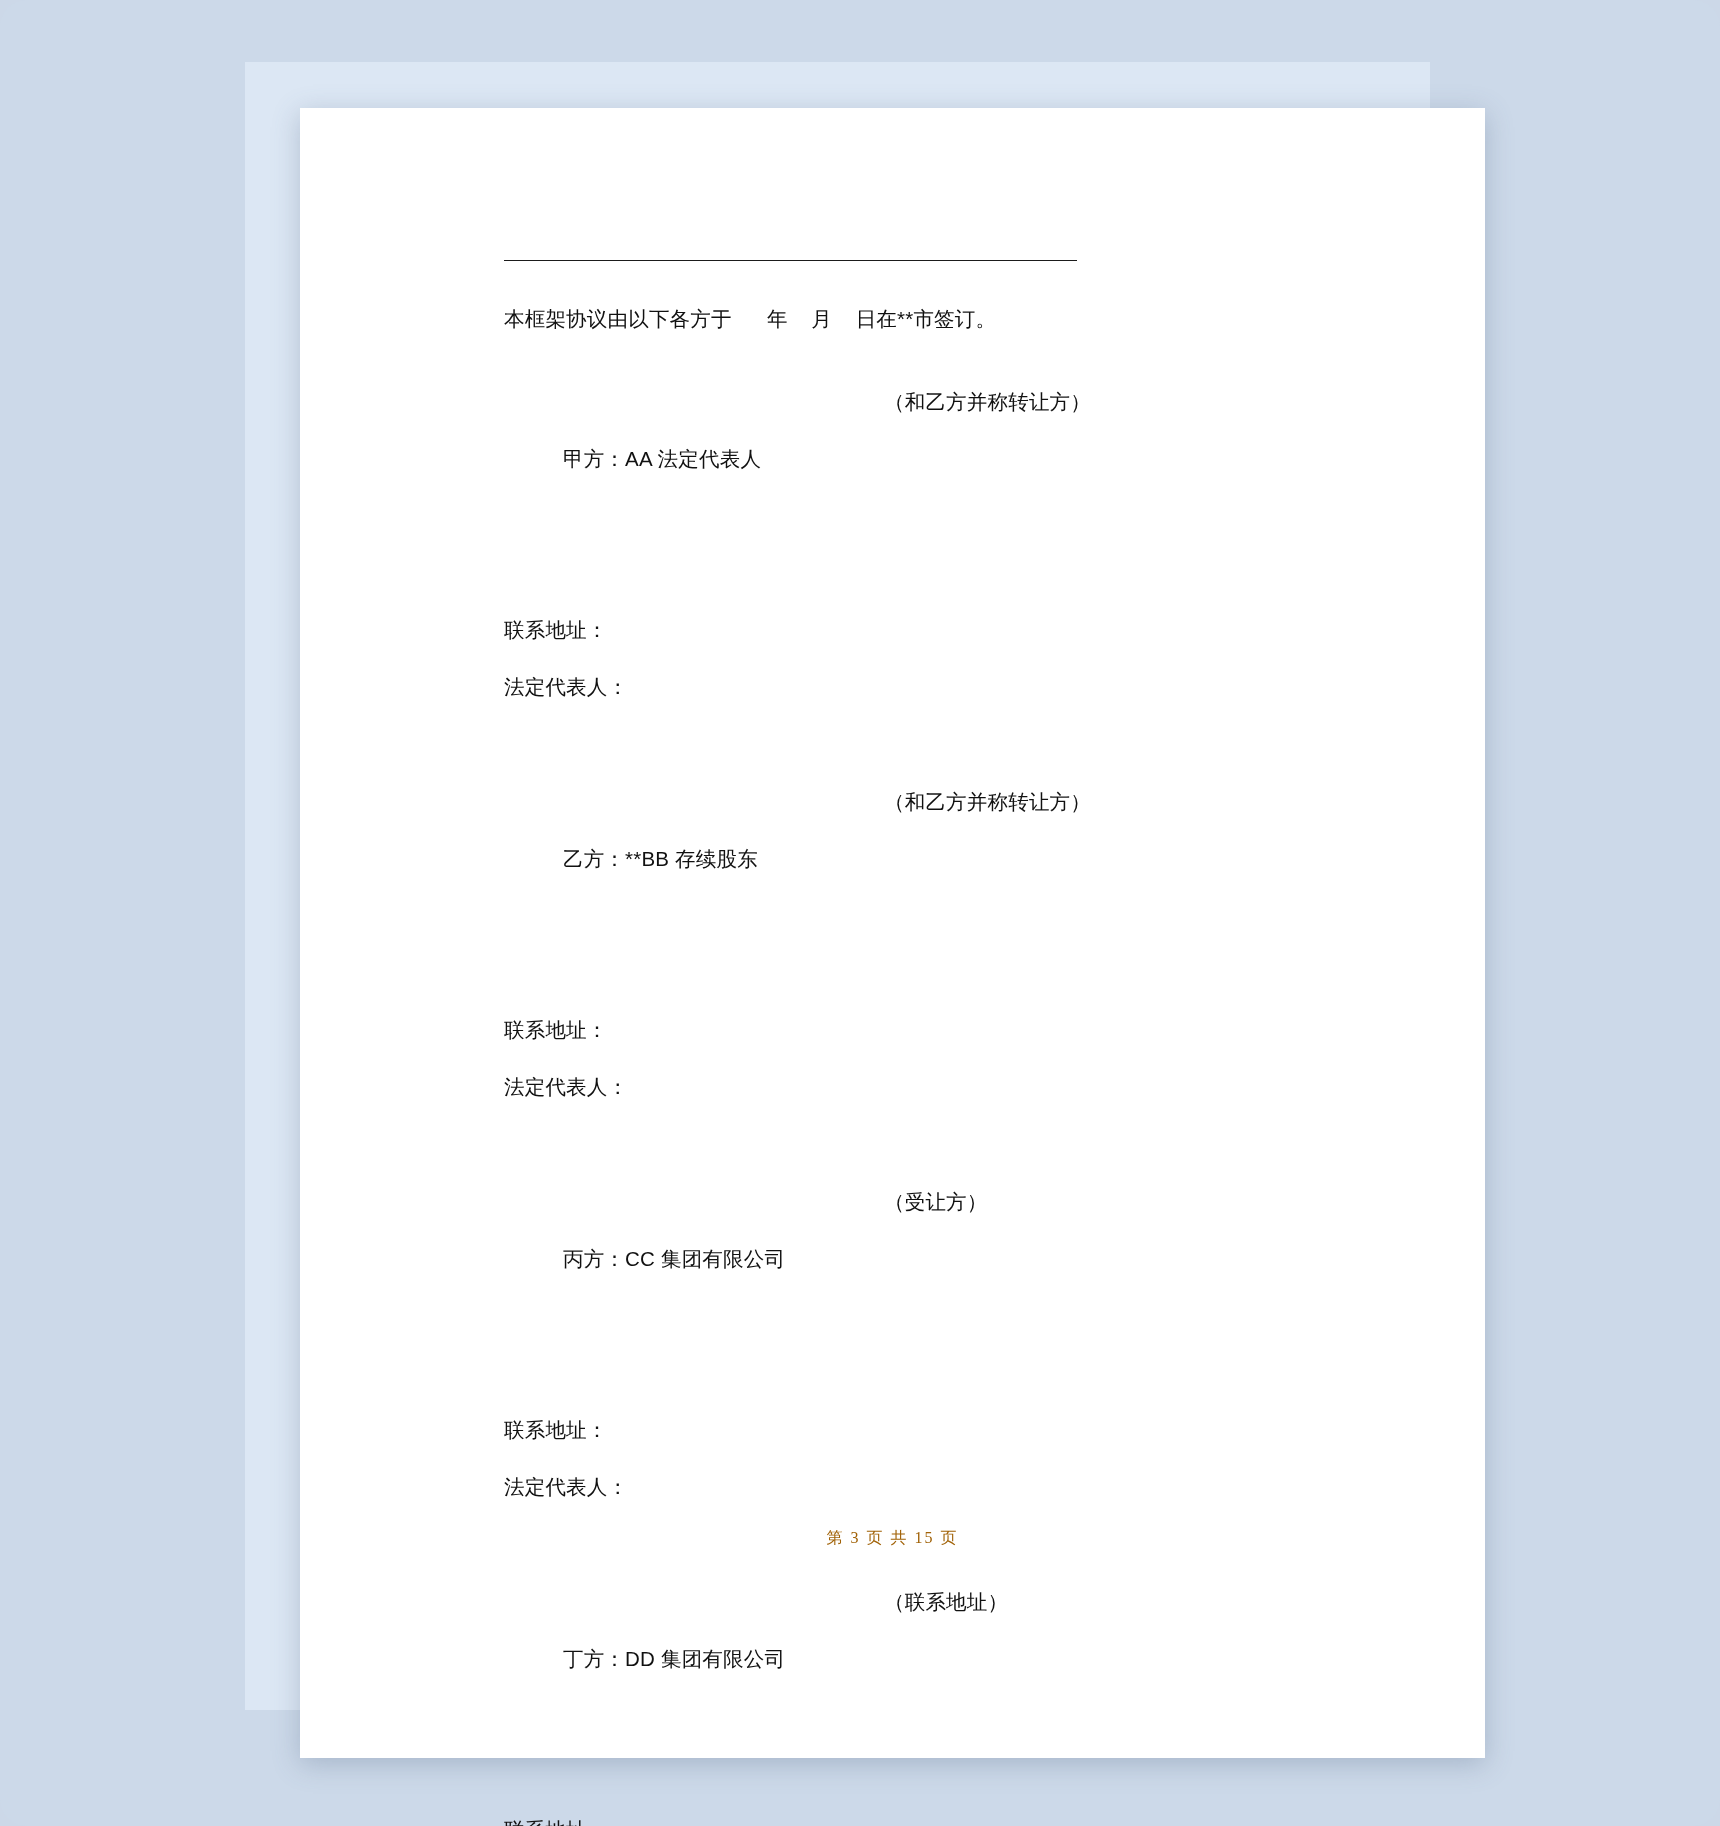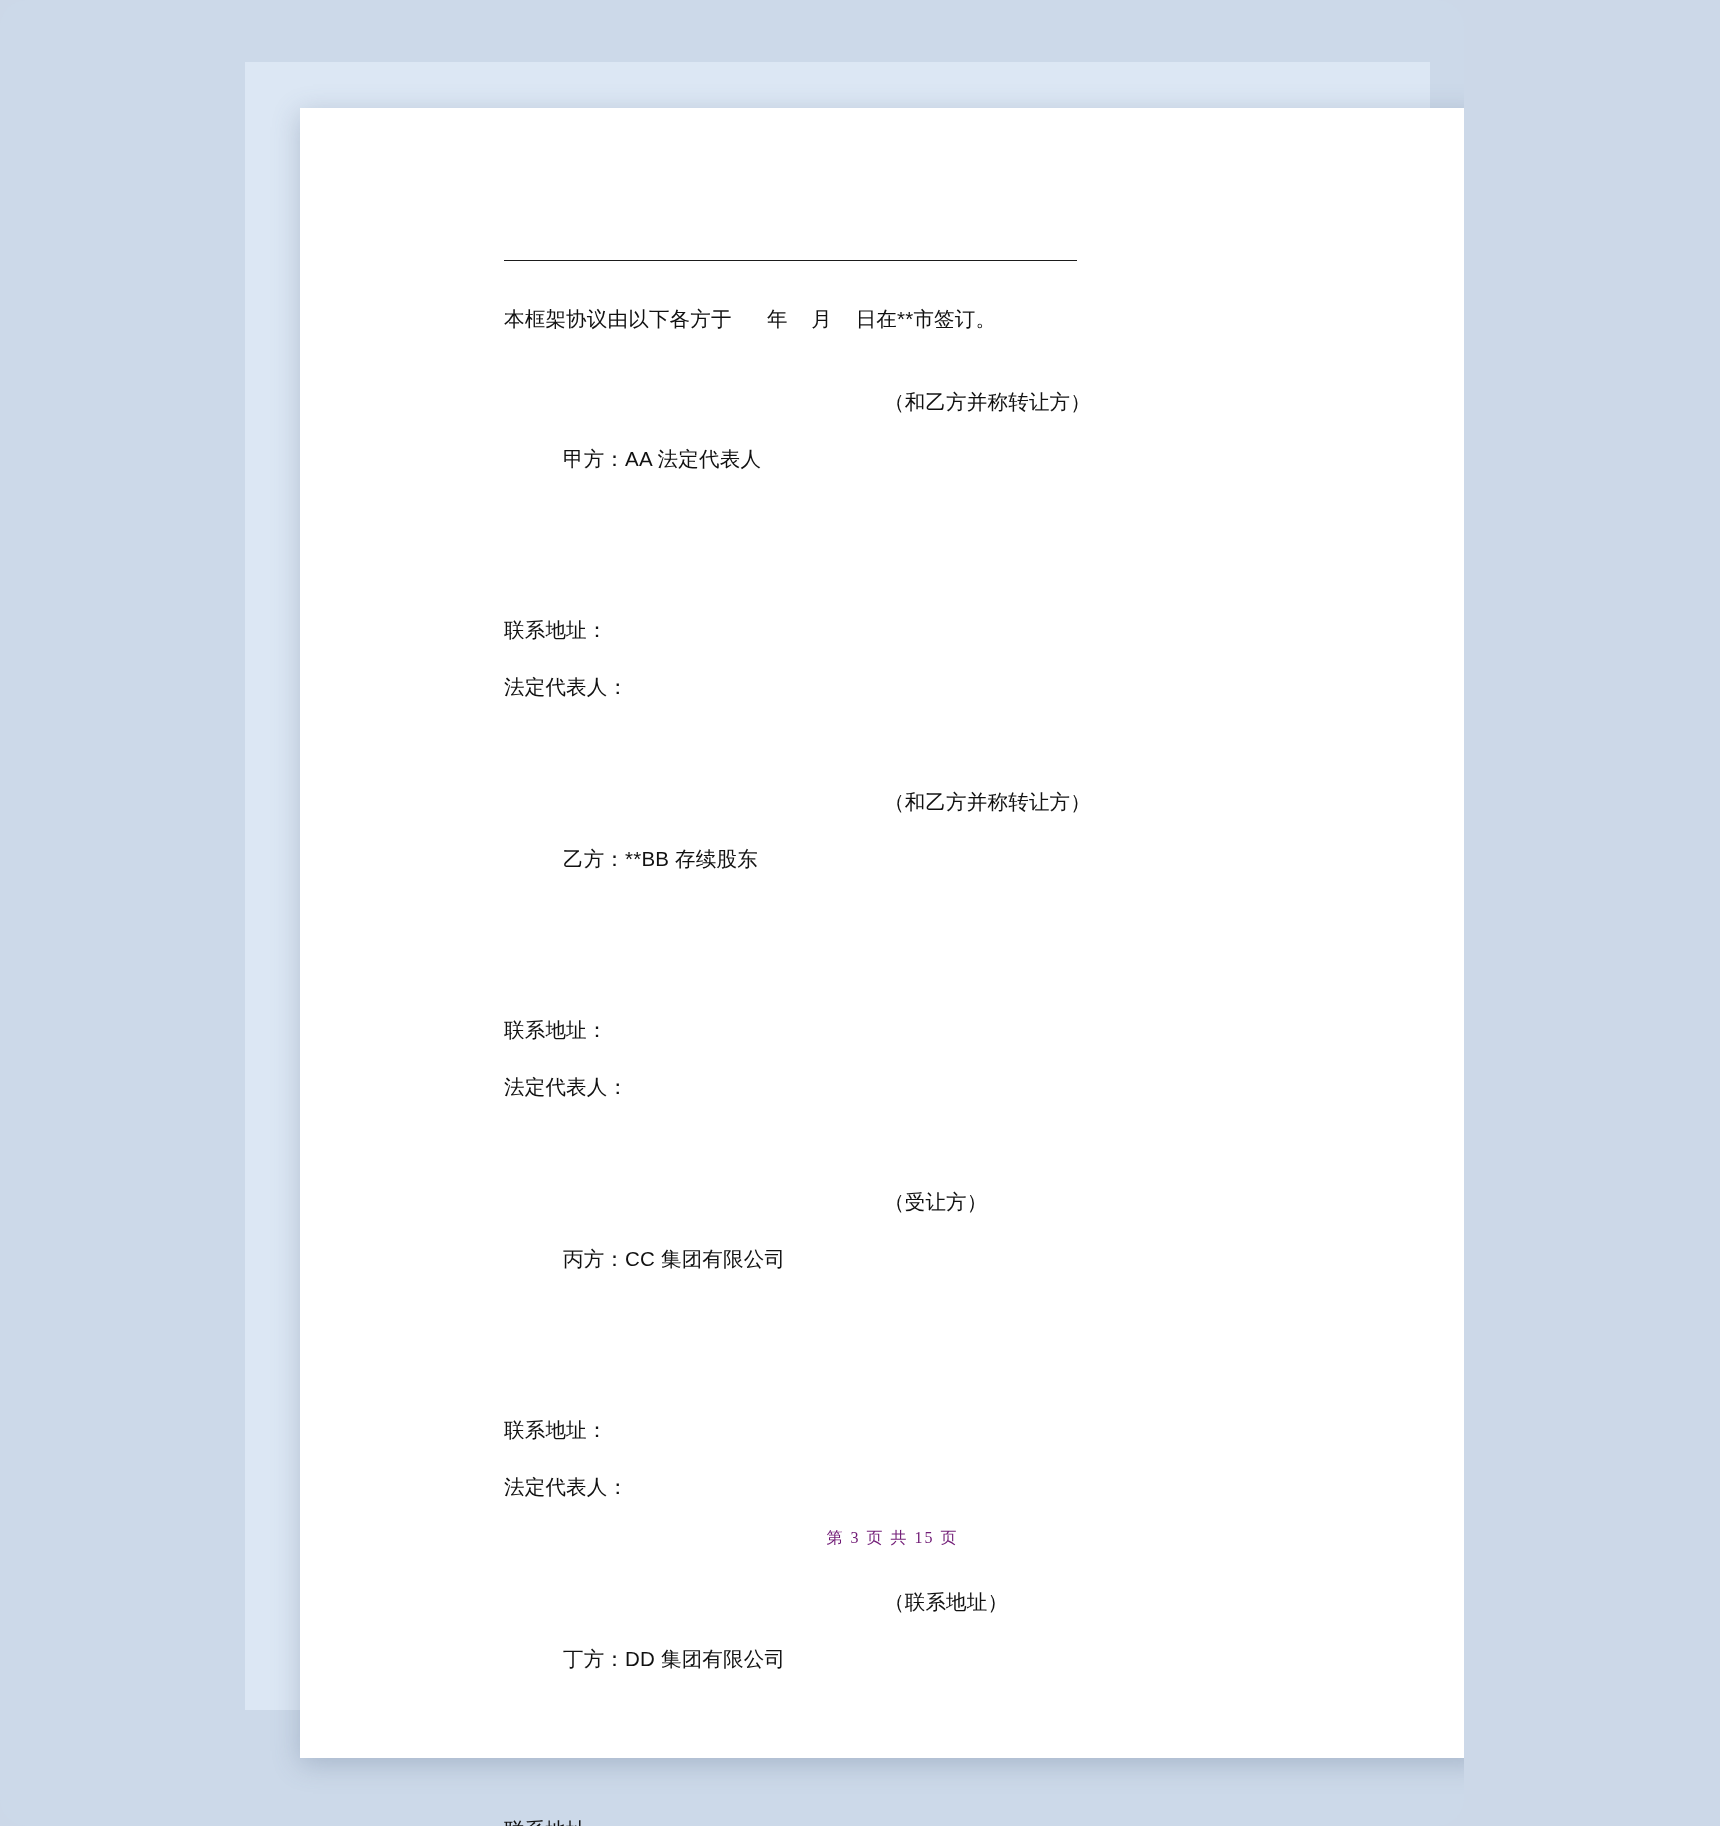--- a/index.html
+++ b/index.html
@@ -6,21 +6,21 @@
     margin: 0;
     padding: 0;
     background: #ccd8e8;
     width: 1720px;
     height: 1826px;
     font-family: "Liberation Sans", sans-serif;
   }
 
   .stage {
     position: relative;
-    width: 1464px;
+    width: 1720px;
     height: 1826px;
     background: #ccd9e9;
     overflow: hidden;
     border-radius: 27px;
   }
 
   
   .back-sheet {
     position: absolute;
     left: 245px;
@@ -85,21 +85,21 @@
   .gap-small { height: 26px; }
   .gap-party { height: 58px; }
 
   .footer {
     position: absolute;
     left: 0;
     right: 0;
     top: 1420px;
     text-align: center;
     font-size: 16px;
-    color: #701a75;
+    color: #a16207;
     font-family: "Liberation Serif", serif;
     letter-spacing: 2px;
   }
 </style>
 </head>
 <body>
 
 <div class="stage">
 
   <div class="back-sheet"></div>

